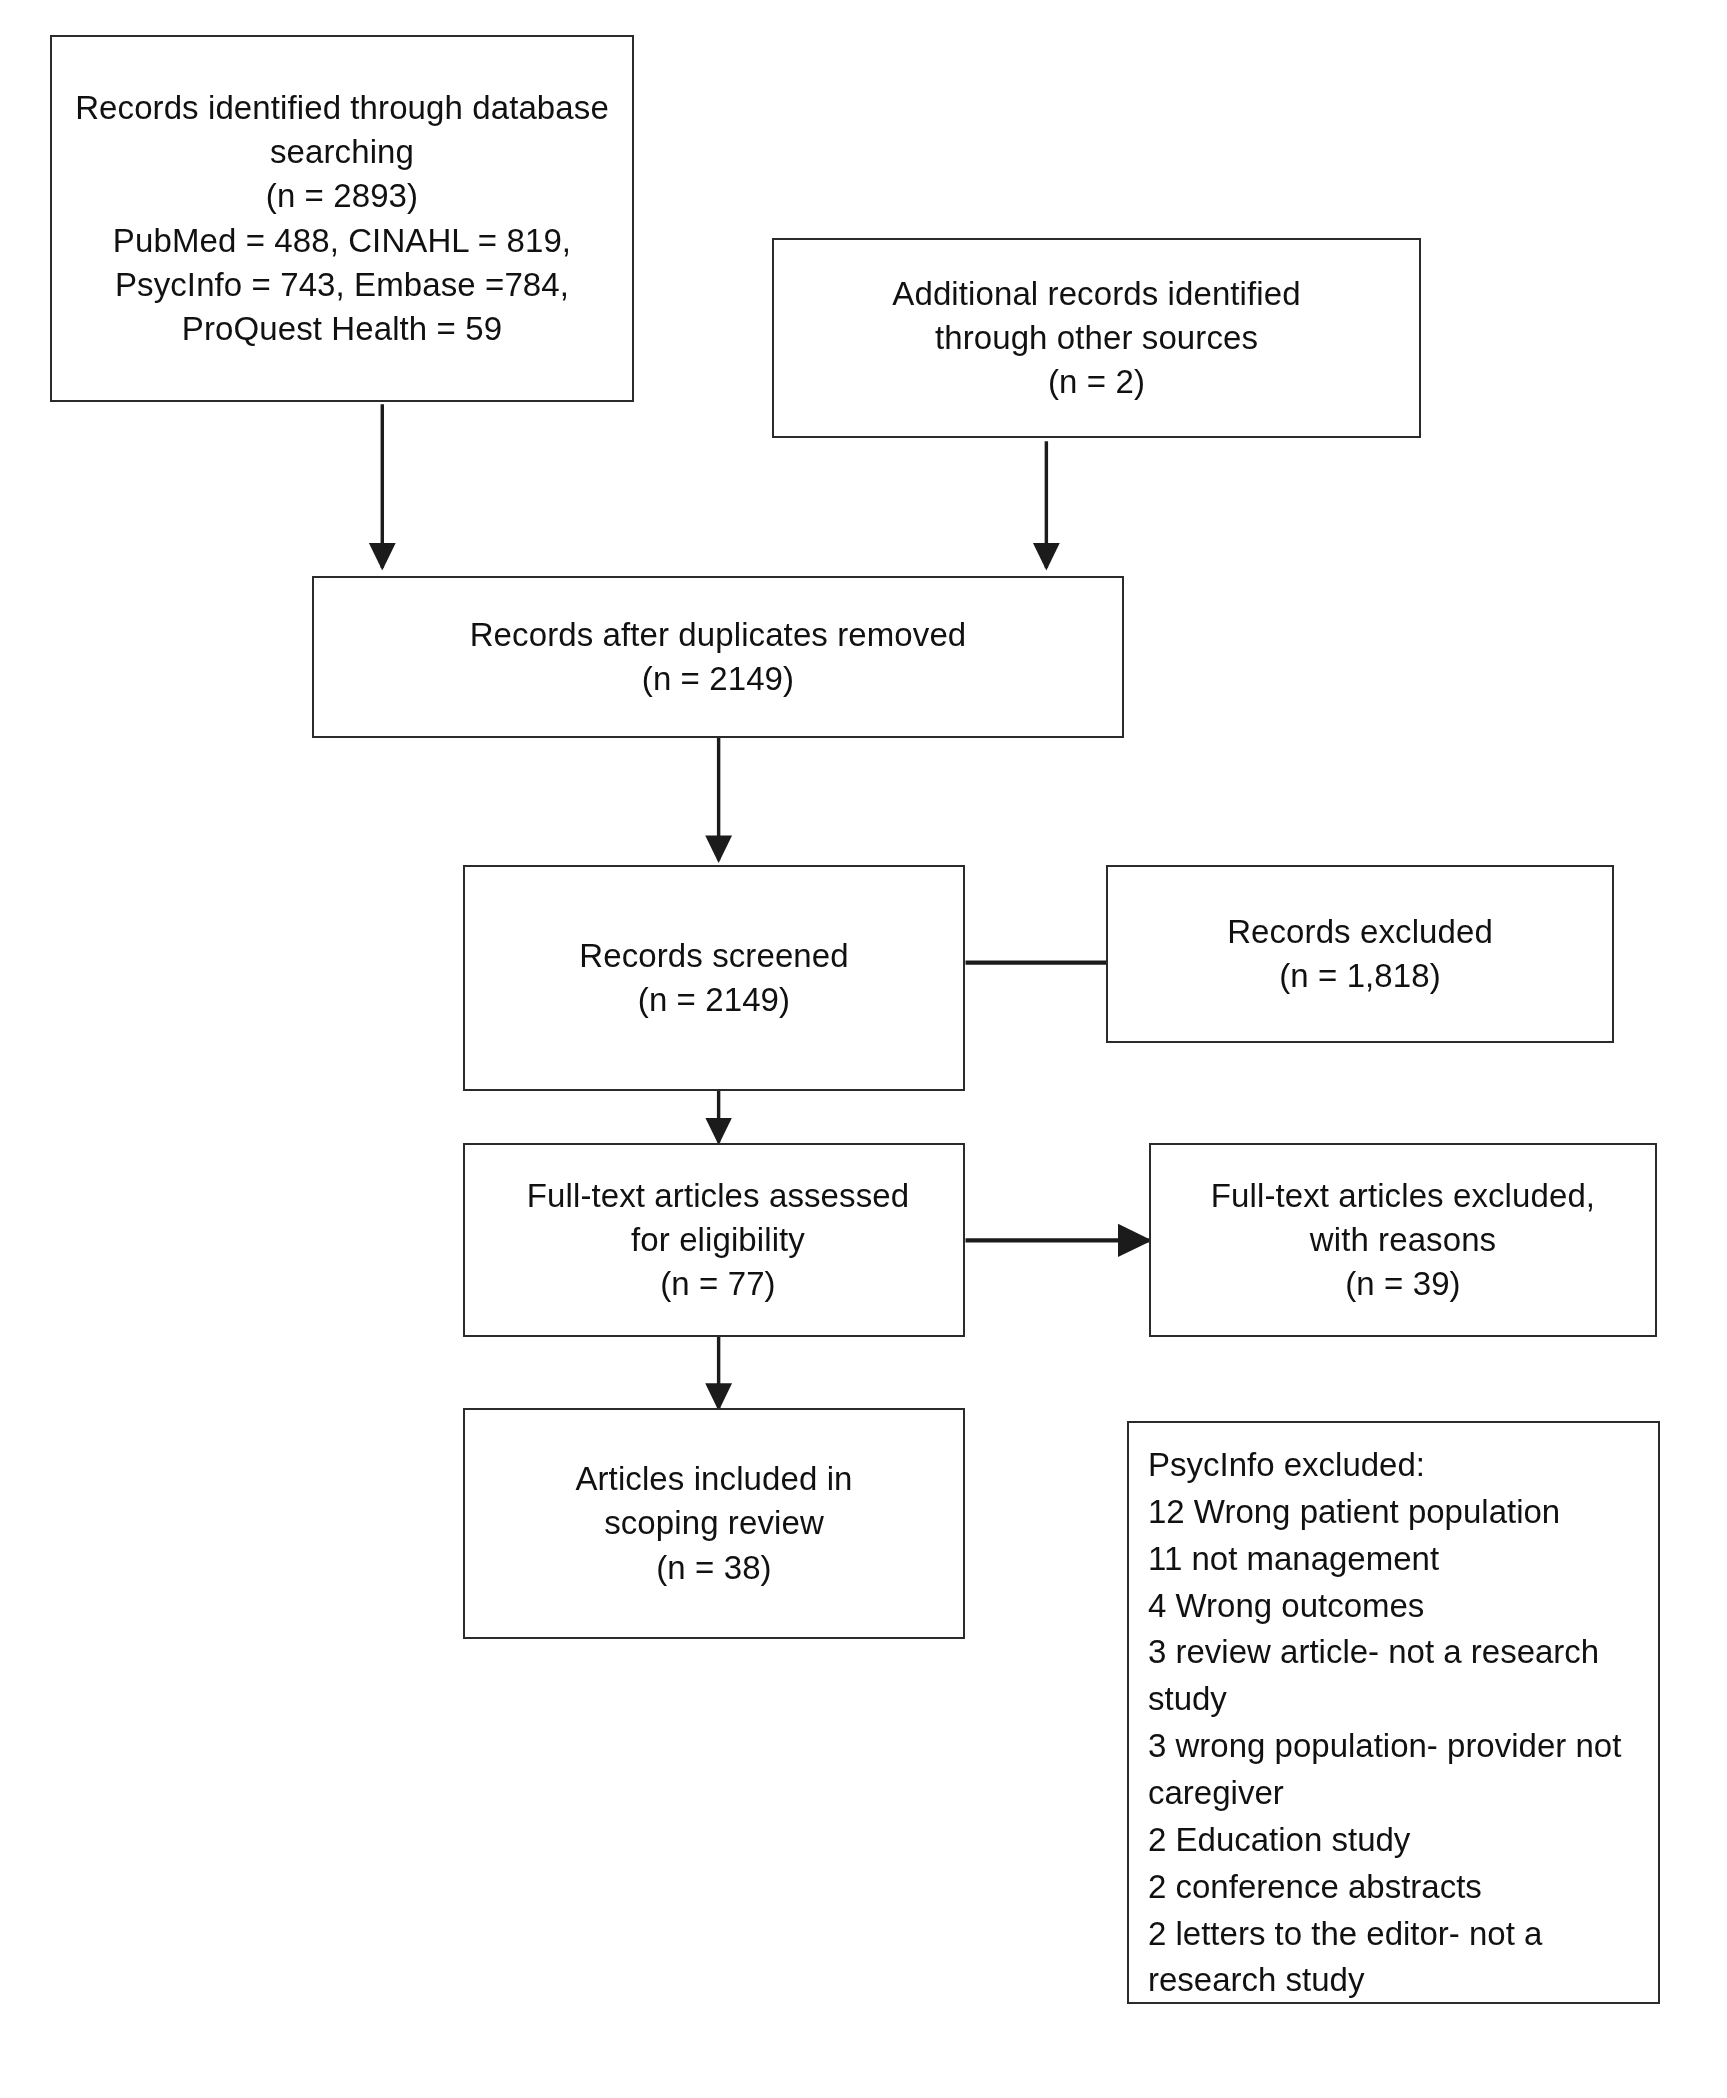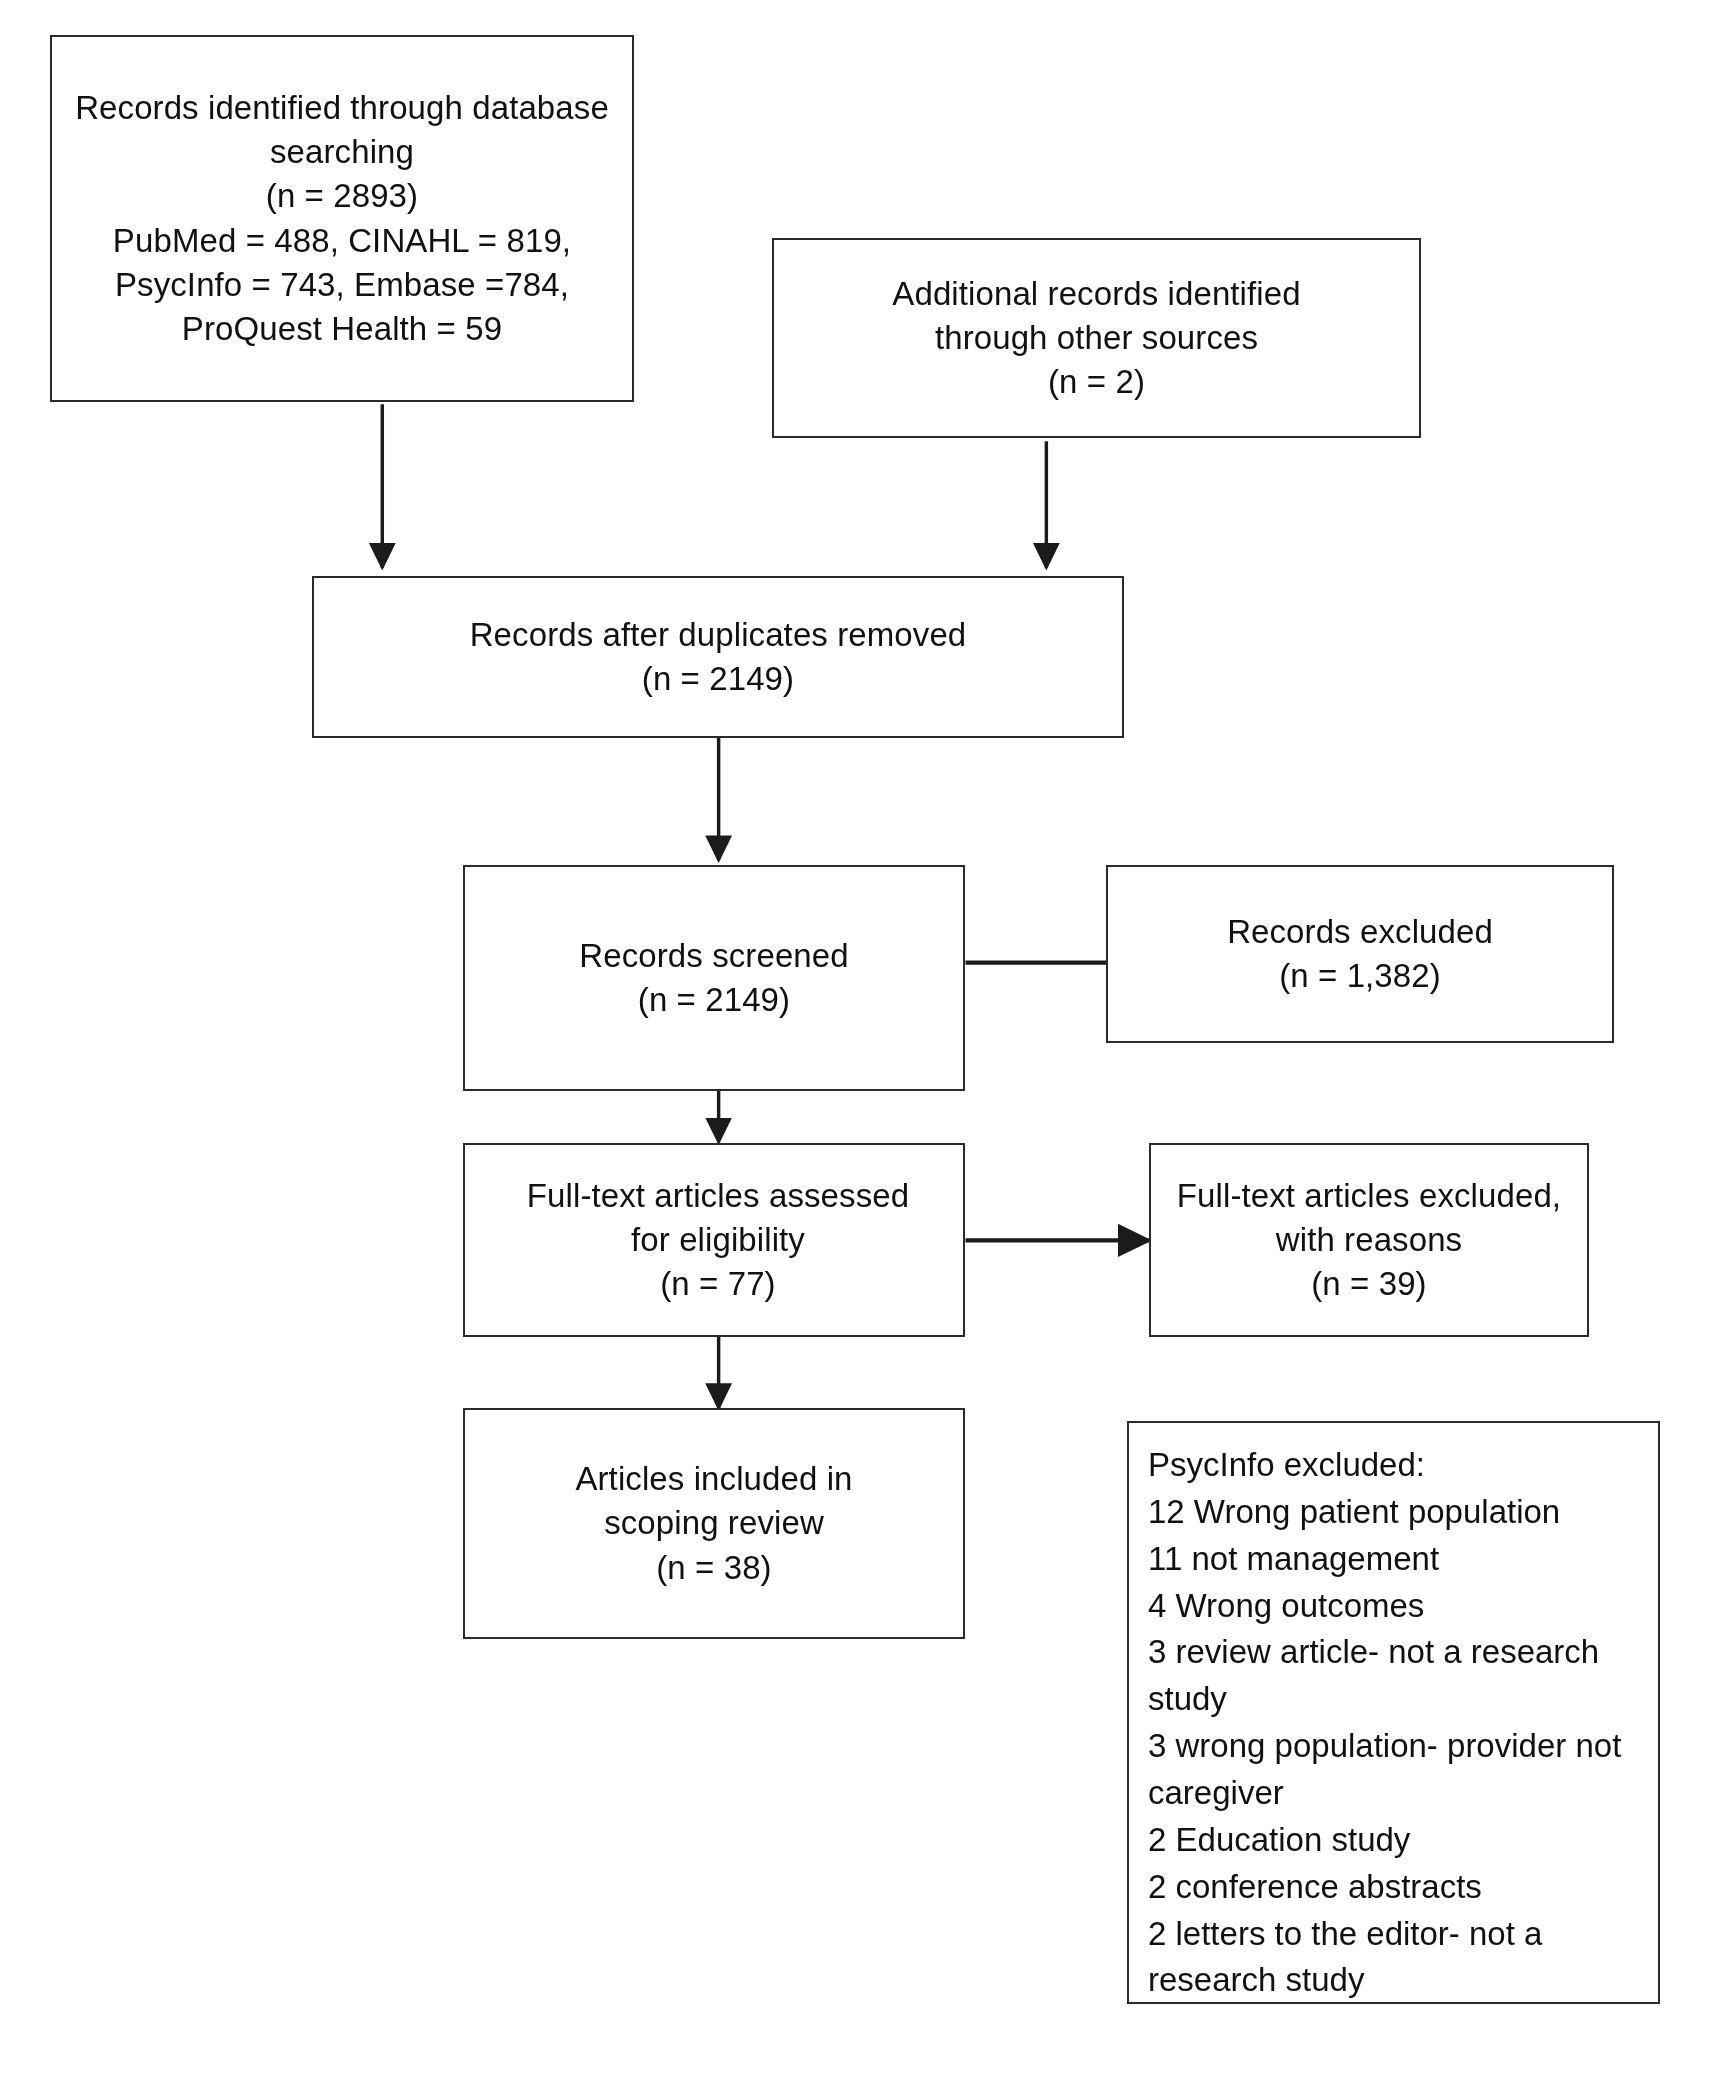--- a/index.html
+++ b/index.html
@@ -102,30 +102,30 @@
     <span class="ln">(n = 2149)</span>
   </div>
 
   <div class="node" style="left:463px; top:865px; width:502px; height:226px;">
     <span class="ln">Records screened</span>
     <span class="ln">(n = 2149)</span>
   </div>
 
   <div class="node" style="left:1106px; top:865px; width:508px; height:178px;">
     <span class="ln">Records excluded</span>
-    <span class="ln">(n = 1,382)</span>
+    <span class="ln">(n = 1,818)</span>
   </div>
 
   <div class="node" style="left:463px; top:1143px; width:502px; height:194px;padding-left:20px;">
     <span class="ln">Full-text articles assessed</span>
     <span class="ln">for eligibility</span>
     <span class="ln">(n = 77)</span>
   </div>
 
-  <div class="node" style="left:1149px; top:1143px; width:440px; height:194px;">
+  <div class="node" style="left:1149px; top:1143px; width:508px; height:194px;">
     <span class="ln">Full-text articles excluded,</span>
     <span class="ln">with reasons</span>
     <span class="ln">(n = 39)</span>
   </div>
 
   <div class="node" style="left:463px; top:1408px; width:502px; height:231px;">
     <span class="ln">Articles included in</span>
     <span class="ln">scoping review</span>
     <span class="ln">(n = 38)</span>
   </div>

